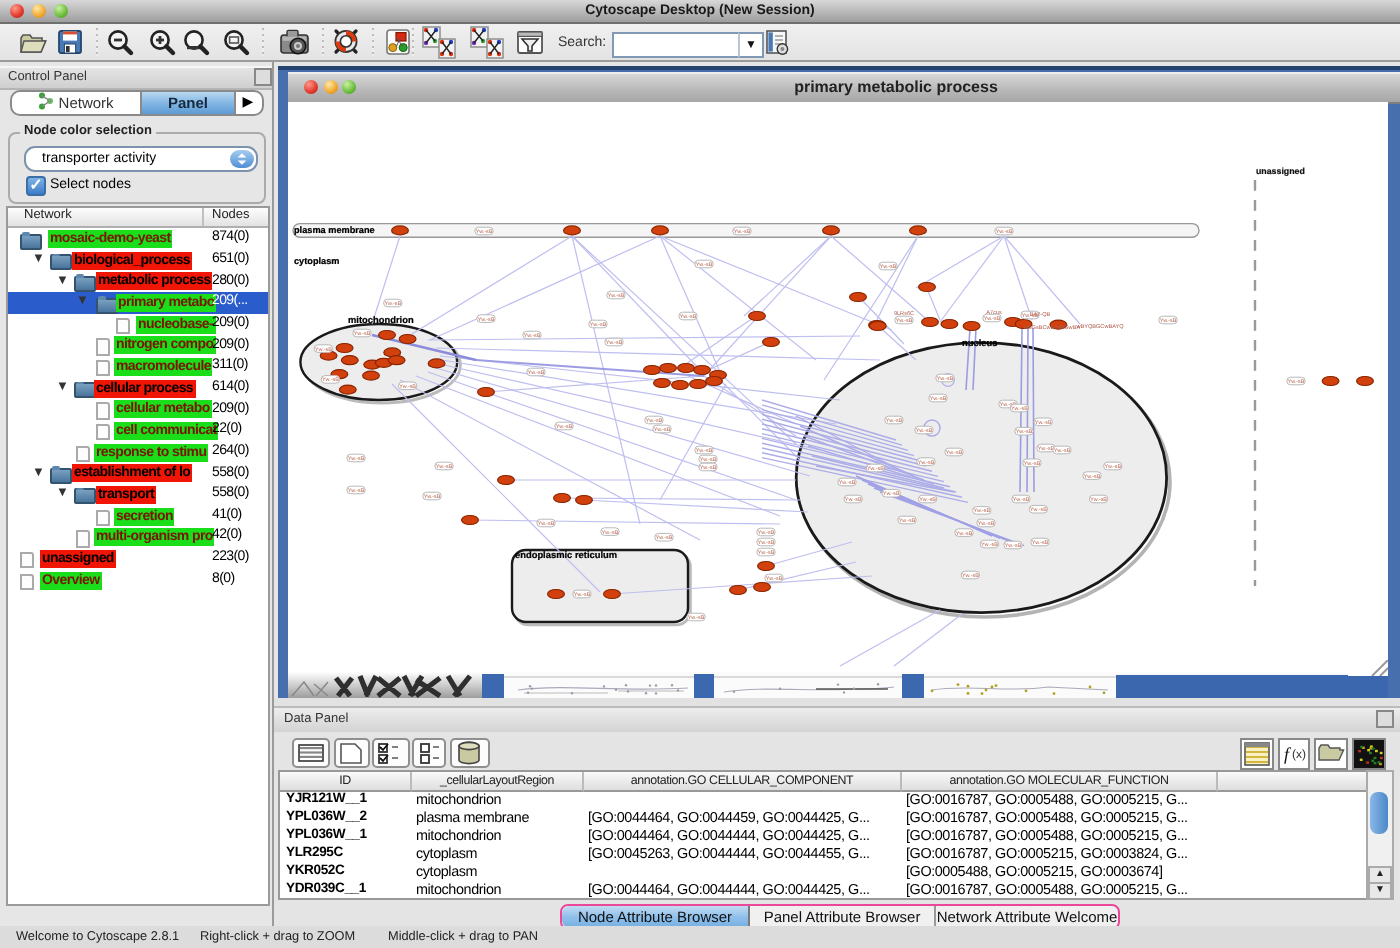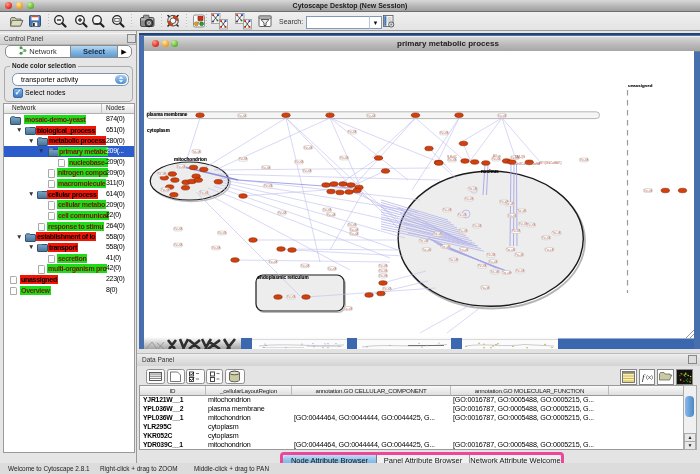--- a/index.html
+++ b/index.html
@@ -50,21 +50,21 @@
   #winstrip{left:144px;top:336px;width:550px;height:13px;background:#fff;overflow:hidden;}
   #grip{left:674px;top:330px;width:20px;height:8px;background:#fff;}
   #dphead{left:137px;top:353px;width:563px;height:12px;background:linear-gradient(#ededed,#d3d3d3);border-top:1px solid #bbb;border-bottom:1px solid #b5b5b5;}
   #dphead span{position:absolute;left:5px;top:2px;font-size:6.5px;color:#333;}
   #dppanel{left:137px;top:366px;width:563px;height:97px;background:#e4e4e4;}
   #dptable{left:139px;top:385px;width:543px;height:63px;background:#fff;border:1px solid #999;overflow:hidden;}
   #dpscroll{left:683px;top:385px;width:12px;height:63px;background:#f0f0f0;border:1px solid #aaa;}
   #dpthumb{left:684.5px;top:396px;width:9px;height:21px;border-radius:4px;background:linear-gradient(90deg,#8ab8e8,#4a88c8);}
   .th{position:absolute;top:0;height:9px;background:linear-gradient(#fafafa,#dedede);border-right:1px solid #bbb;border-bottom:1px solid #999;font-size:6.2px;color:#222;text-align:center;line-height:9.5px;overflow:hidden;letter-spacing:-0.2px;}
   .td{position:absolute;font-size:7.2px;color:#000;white-space:nowrap;overflow:hidden;line-height:8.85px;letter-spacing:-0.2px;}
-  #segtabs{left:280px;top:452px;height:11px;border:3px solid #ec4899;border-radius:4px;background:#f0f0f0;}
+  #segtabs{left:280px;top:452px;height:11px;border:1px solid #ec4899;border-radius:4px;background:#f0f0f0;}
   .seg{position:absolute;top:0;height:11px;font-size:7.5px;color:#111;text-align:center;line-height:11px;}
   #statusbar{left:0;top:463px;width:700px;height:11px;background:#dcdcdc;font-size:6.4px;color:#222;}
   #statusbar span{position:absolute;top:2px;}
 </style>
 </head>
 <body>
 <div class="abs" id="titlebar">
     <div class="title">Cytoscape Desktop (New Session)</div>
   </div>
 <div class="abs tl" style="left:5px;background:radial-gradient(circle at 35% 30%,#ff9a8a,#e3382c 60%,#b01d12);"></div>
@@ -184,21 +184,21 @@
     <span>Control Panel</span>
   </div>
 <div class="abs" id="cpfloat"></div>
 <div class="abs" id="tabbar">
   <div class="abs" id="tabnet"><svg width="8" height="9" viewBox="0 0 8 9" style="vertical-align:-1px;">
         <circle cx="2" cy="1.8" r="1.5" fill="#3aa03a"></circle>
         <circle cx="6" cy="4.5" r="1.5" fill="#63c063"></circle>
         <circle cx="2" cy="7.2" r="1.5" fill="#3aa03a"></circle>
         <path d="M2,1.8 L6,4.5 L2,7.2" stroke="#888" stroke-width="0.7" fill="none"></path>
       </svg> Network</div>
-  <div class="abs" id="tabmosaic">Select</div>
+  <div class="abs" id="tabmosaic">Panel</div>
   <div class="abs" id="tabarrow">▶</div>
 </div>
 <div class="abs" id="groupbox"></div>
 <div class="abs" id="grouplabel">Node color selection</div>
 <div class="abs" id="dropdown">
     <span>transporter activity</span>
     <svg style="position:absolute;right:1.5px;top:1px;" width="12" height="9" viewBox="0 0 12 9">
       <rect x="0" y="0" width="12" height="9" rx="4.5" fill="url(#stgrad)"></rect>
       <defs>
         <linearGradient id="stgrad" x1="0" y1="0" x2="0" y2="1">
@@ -735,29 +735,33 @@
 <div class="th" style="left:0;width:65px;">ID</div>
 <div class="th" style="left:66px;width:85px;">_cellularLayoutRegion</div>
 <div class="th" style="left:152px;width:158px;">annotation.GO CELLULAR_COMPONENT</div>
 <div class="th" style="left:311px;width:157px;">annotation.GO MOLECULAR_FUNCTION</div>
 <div class="th" style="left:469px;width:74px;border-right:none;"></div>
 <div class="td" style="left:3px;top:10.2px;width:63px;font-weight:bold;font-size:6.8px;">YJR121W__1</div>
 <div class="td" style="left:68px;top:10.2px;width:84px;">mitochondrion</div>
 <div class="td" style="left:313px;top:10.2px;width:230px;">[GO:0016787, GO:0005488, GO:0005215, G...</div>
 <div class="td" style="left:3px;top:19.0px;width:63px;font-weight:bold;font-size:6.8px;">YPL036W__2</div>
 <div class="td" style="left:68px;top:19.0px;width:84px;">plasma membrane</div>
+<div class="td" style="left:154px;top:19.0px;width:156px;">[GO:0044464, GO:0044459, GO:0044425, G...</div>
 <div class="td" style="left:313px;top:19.0px;width:230px;">[GO:0016787, GO:0005488, GO:0005215, G...</div>
 <div class="td" style="left:3px;top:27.9px;width:63px;font-weight:bold;font-size:6.8px;">YPL036W__1</div>
 <div class="td" style="left:68px;top:27.9px;width:84px;">mitochondrion</div>
 <div class="td" style="left:154px;top:27.9px;width:156px;">[GO:0044464, GO:0044444, GO:0044425, G...</div>
 <div class="td" style="left:313px;top:27.9px;width:230px;">[GO:0016787, GO:0005488, GO:0005215, G...</div>
 <div class="td" style="left:3px;top:36.8px;width:63px;font-weight:bold;font-size:6.8px;">YLR295C</div>
 <div class="td" style="left:68px;top:36.8px;width:84px;">cytoplasm</div>
+<div class="td" style="left:154px;top:36.8px;width:156px;">[GO:0045263, GO:0044444, GO:0044455, G...</div>
+<div class="td" style="left:313px;top:36.8px;width:230px;">[GO:0016787, GO:0005215, GO:0003824, G...</div>
 <div class="td" style="left:3px;top:45.6px;width:63px;font-weight:bold;font-size:6.8px;">YKR052C</div>
 <div class="td" style="left:68px;top:45.6px;width:84px;">cytoplasm</div>
+<div class="td" style="left:313px;top:45.6px;width:230px;">[GO:0005488, GO:0005215, GO:0003674]</div>
 <div class="td" style="left:3px;top:54.5px;width:63px;font-weight:bold;font-size:6.8px;">YDR039C__1</div>
 <div class="td" style="left:68px;top:54.5px;width:84px;">mitochondrion</div>
 <div class="td" style="left:154px;top:54.5px;width:156px;">[GO:0044464, GO:0044444, GO:0044425, G...</div>
 <div class="td" style="left:313px;top:54.5px;width:230px;">[GO:0016787, GO:0005488, GO:0005215, G...</div>
 </div>
 <div class="abs" id="dpscroll"></div>
 <div class="abs" style="left:684px;top:433px;width:10px;height:7px;font-size:5px;line-height:7px;text-align:center;color:#222;background:#e8e8e8;border:0.5px solid #aaa;">▲</div>
 <div class="abs" style="left:684px;top:440.5px;width:10px;height:7px;font-size:5px;line-height:7px;text-align:center;color:#222;background:#e8e8e8;border:0.5px solid #aaa;">▼</div>
 <svg class="abs" style="left:692px;top:466px;" width="8" height="8">
     <path d="M0,8 L8,0 M3,8 L8,3 M6,8 L8,6" stroke="#aaa" stroke-width="0.8"></path>

